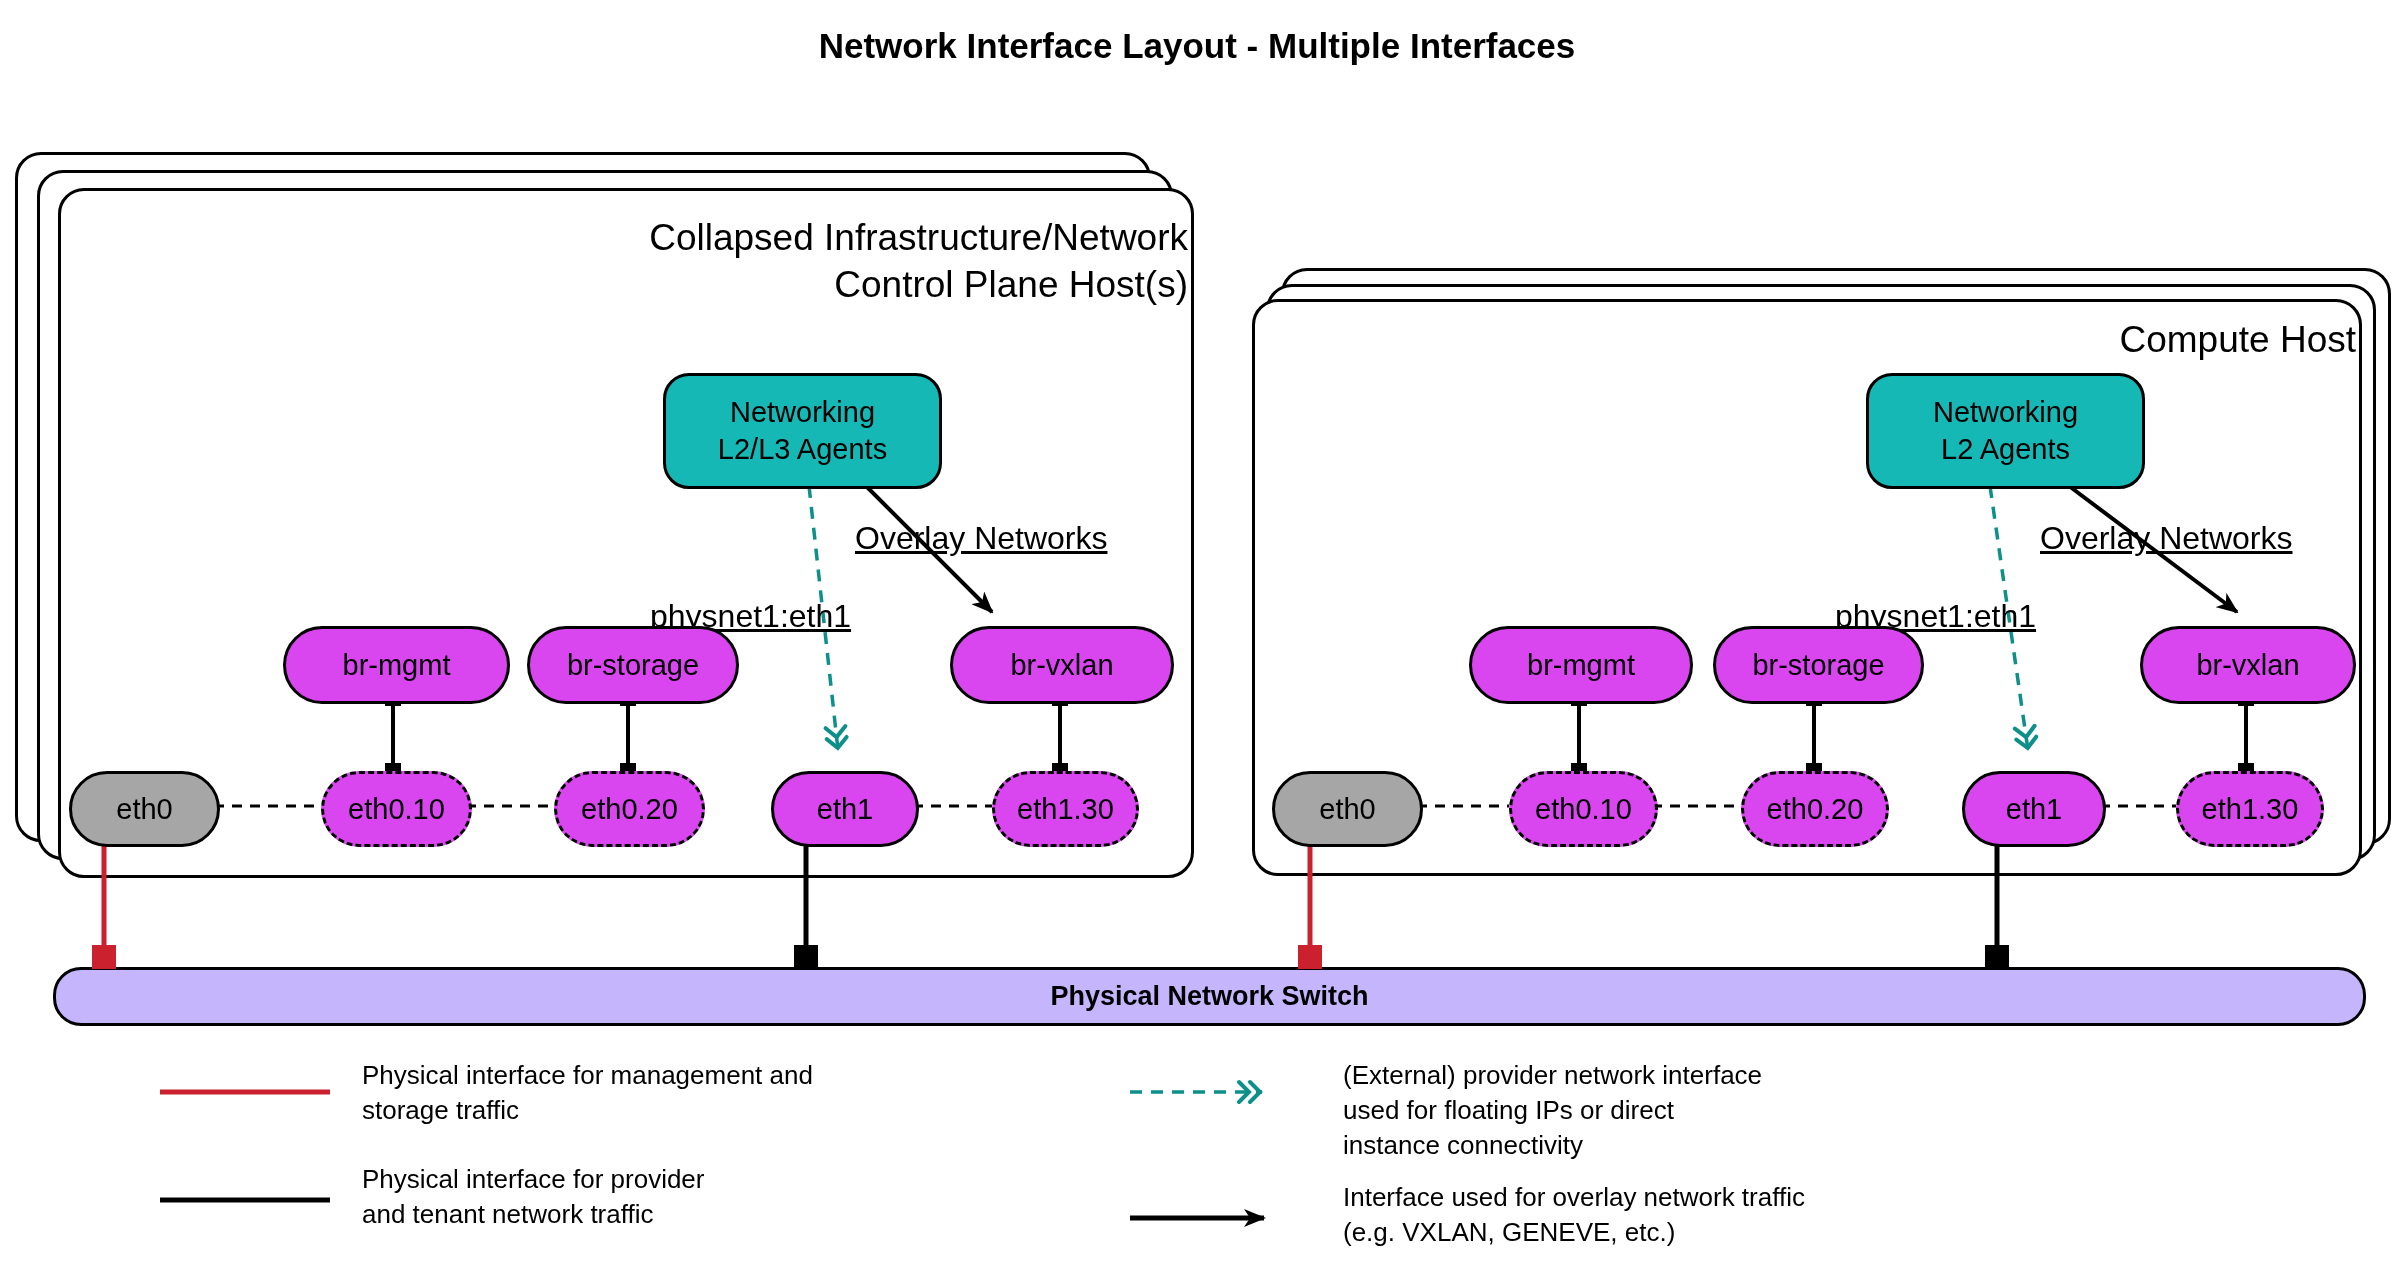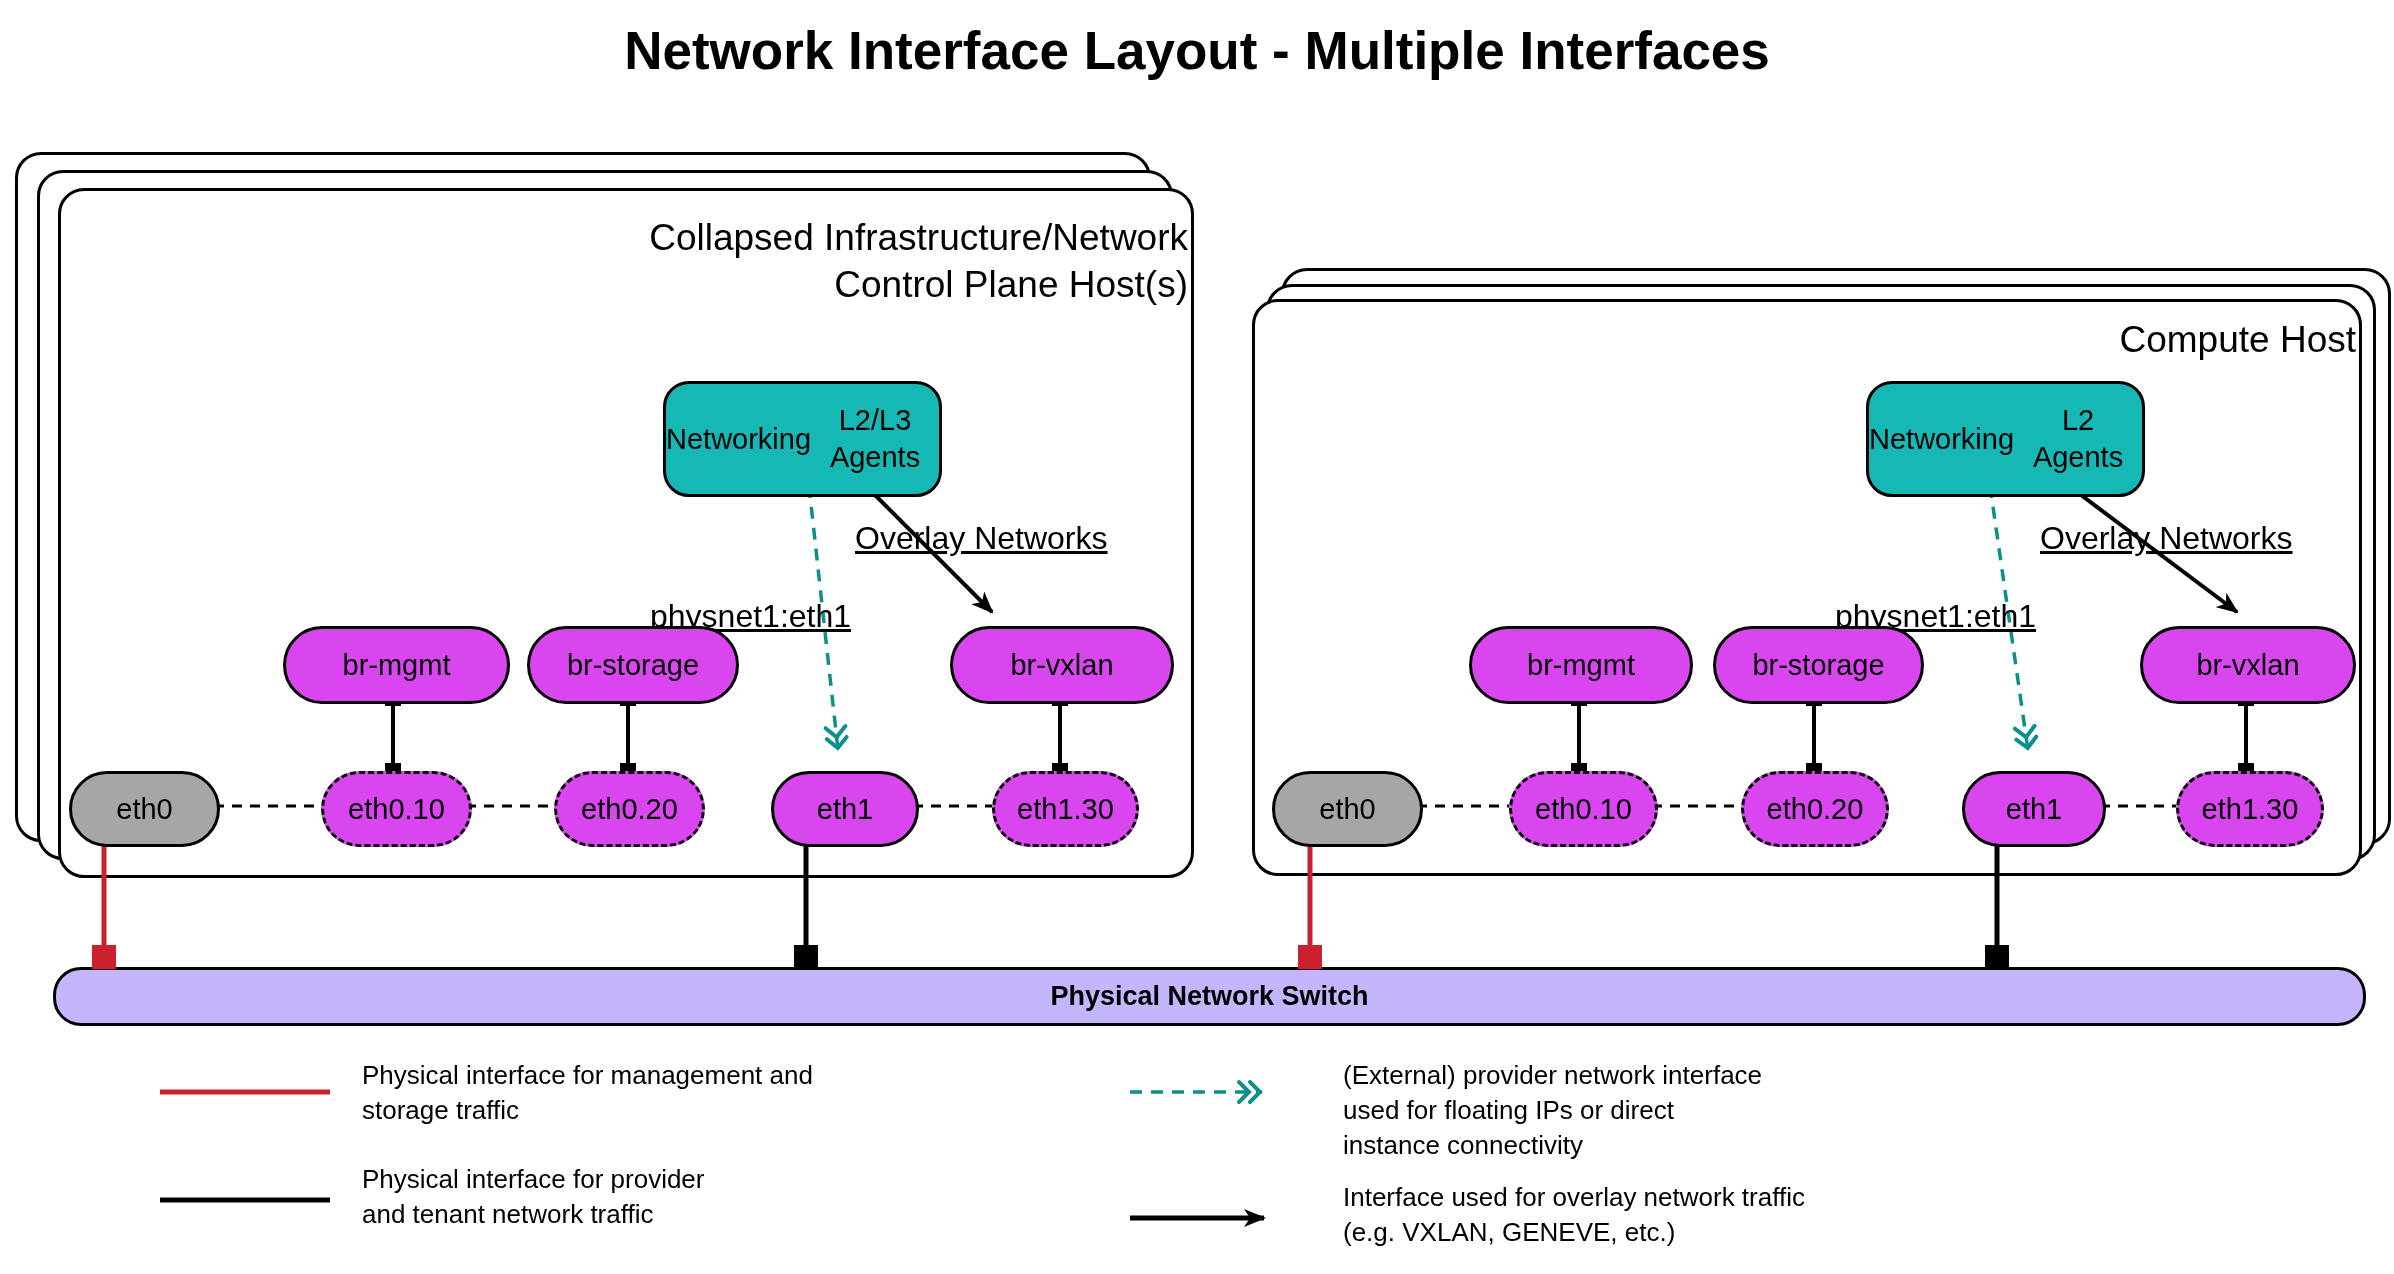--- a/index.html
+++ b/index.html
@@ -1,30 +1,30 @@
 <!DOCTYPE html>
 <html style="--teal: #15b8b5; --teal-arrow: #0d8f8a; --red: #cb212e; --black: #000000;"><head>
 <meta charset="utf-8">
 <style>
   html,body { margin:0; padding:0; background:#fff; }
   .stage {
     position:relative; width:2394px; height:1274px; background:#fff;
     font-family:"Liberation Sans","DejaVu Sans",sans-serif; color:#000; overflow:hidden;
   }
   .page-title {
-    position:absolute; top:20px; left:0; width:100%; text-align:center;
-    font-size:53px; font-weight:bold; z-index:4;
+    position:absolute; top:26px; left:0; width:100%; text-align:center;
+    font-size:35px; font-weight:bold; z-index:4;
   }
   .hostbox { position:absolute; background:#fff; border:3px solid #000; border-radius:26px; z-index:1; }
   .wires  { position:absolute; top:0; left:0; z-index:2; }
   .node   { position:absolute; z-index:3; display:flex; align-items:center; justify-content:center; }
   .host-title { position:absolute; z-index:3; text-align:right; font-size:37px; font-weight:normal; line-height:47px; }
   .agents {
     background:var(--teal); border:3px solid #000; border-radius:26px;
-    flex-direction:row; font-size:29px; line-height:37px; text-align:center;margin-top:8px;
+    flex-direction:column; font-size:29px; line-height:37px; text-align:center;
   }
   .pill { border:3px solid #000; background:#d946ef; border-radius:40px; font-size:29px; }
   .pill.dashed    { border-style:dashed; }
   .pill.gray-dark { background:#a6a6a6; }
   .pill.gray-light{ background:#d946ef; }
   .lbl { position:absolute; z-index:3; font-size:32px; white-space:nowrap;text-decoration:underline; }
   .lbl.right { text-align:left; }
   .switch {
     position:absolute; left:53px; top:967px; width:2307px; height:53px;
     border:3px solid #000; border-radius:28px; background:#c4b5fd; z-index:1;

